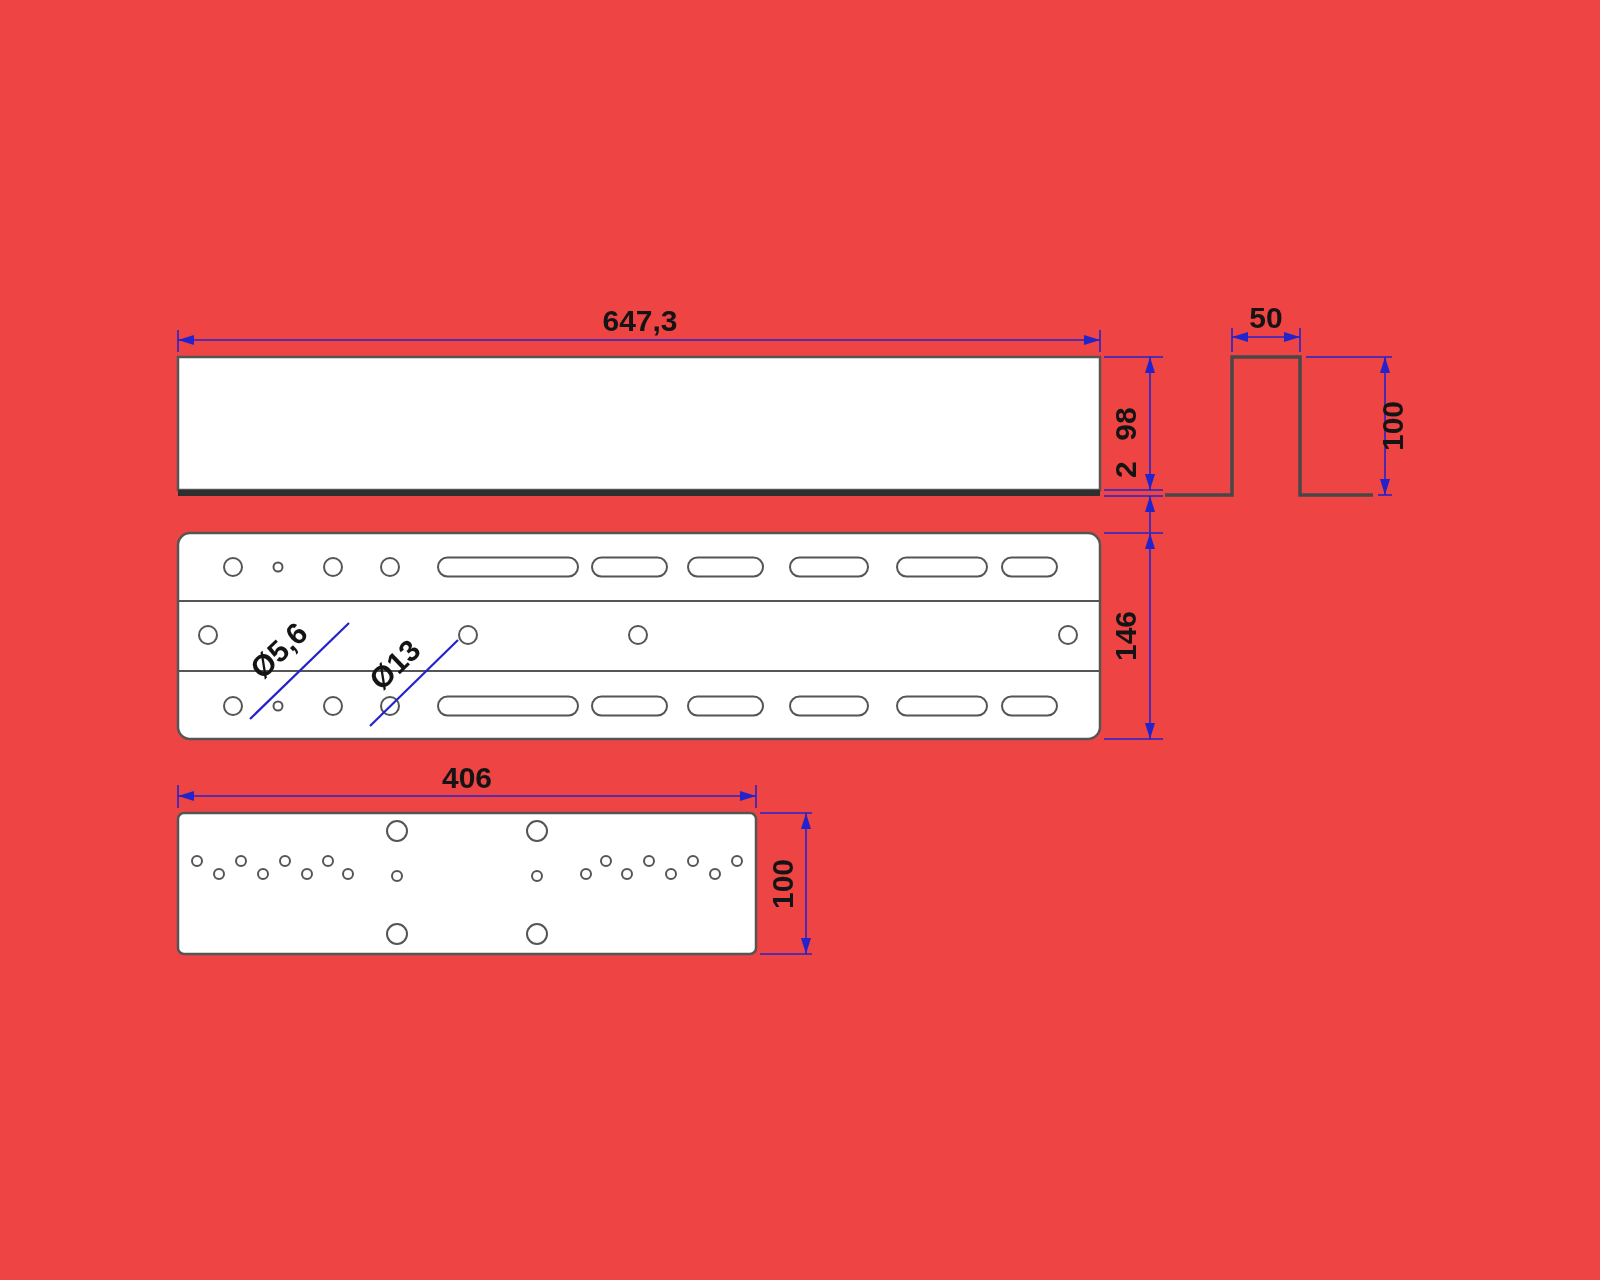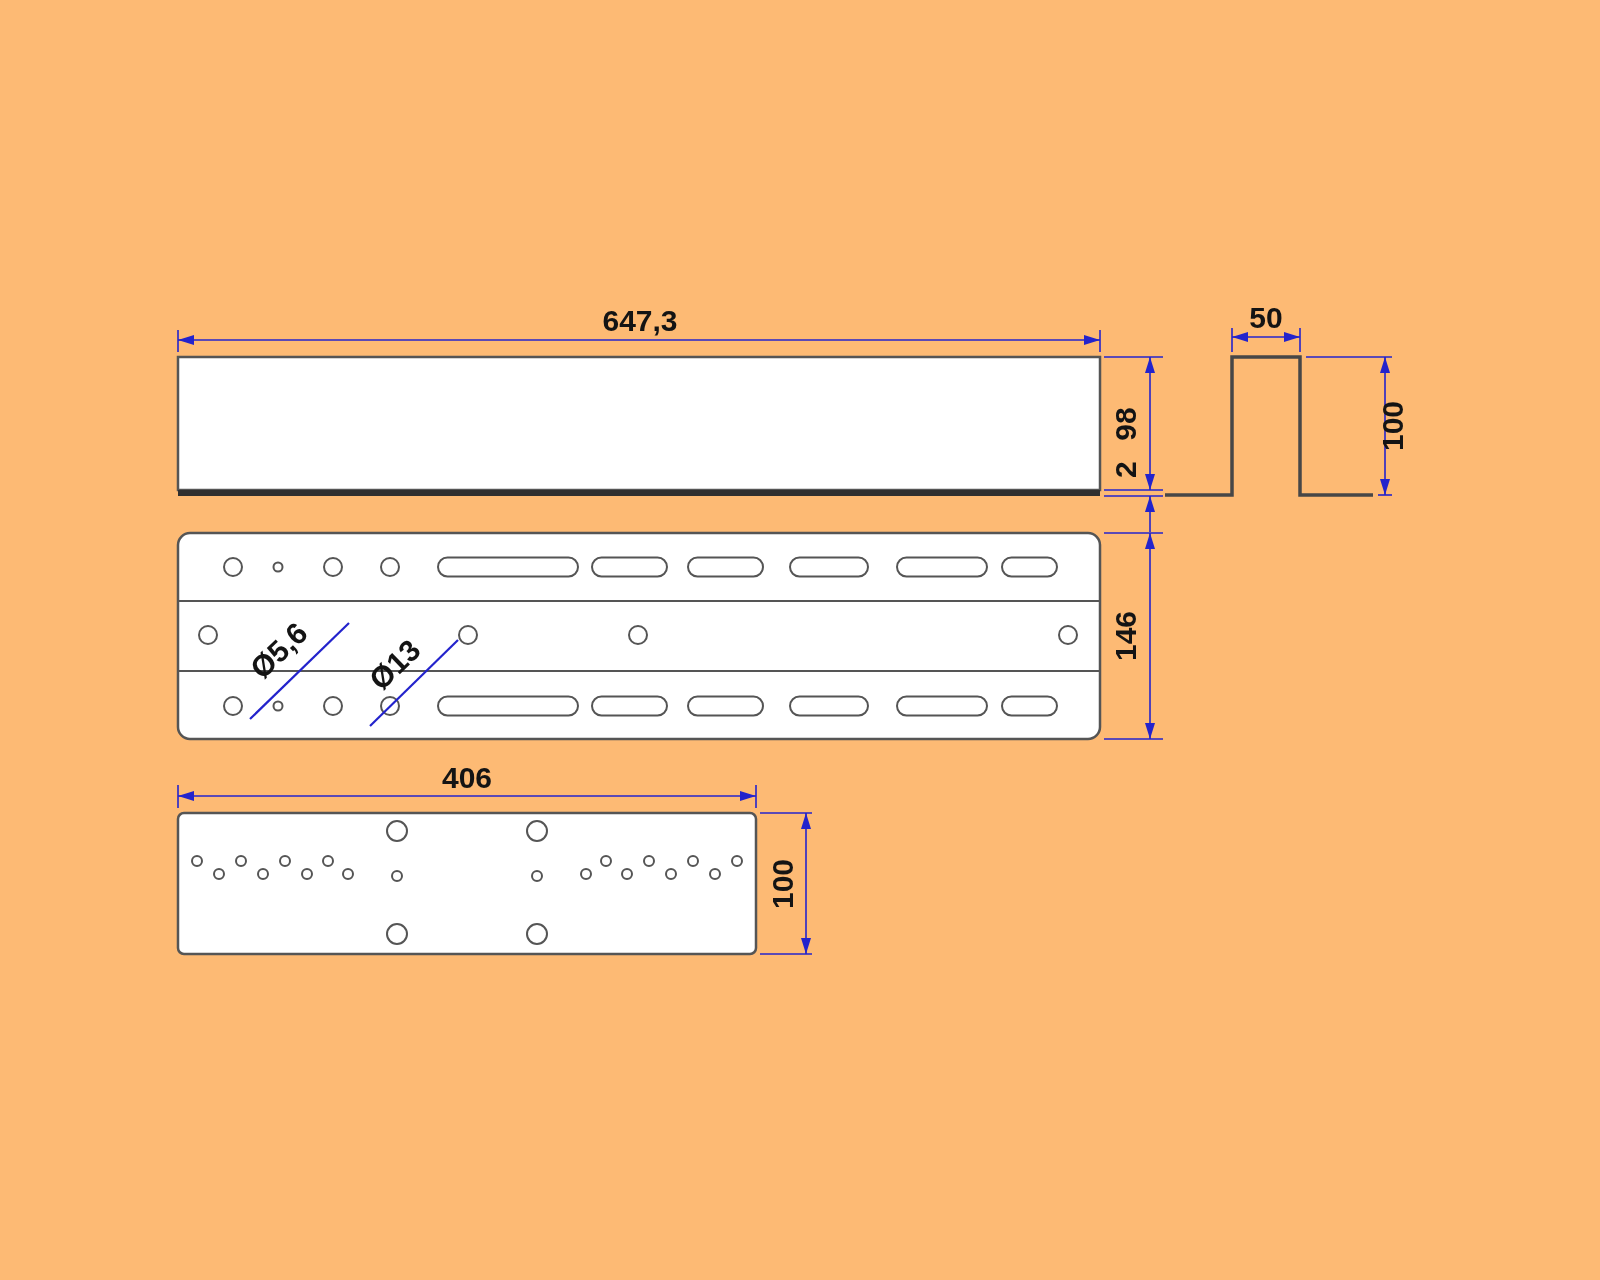--- a/index.html
+++ b/index.html
@@ -1,16 +1,16 @@
 <!DOCTYPE html>
 <html><head>
 <meta charset="utf-8">
 <style>
   html,body{margin:0;padding:0;background:#ffffff;}
-  .page{position:relative;width:1600px;height:1280px;background:#fdba74;overflow:hidden;}
+  .page{position:relative;width:1600px;height:1280px;background:#ef4444;overflow:hidden;}
   svg{display:block;}
   .edge{stroke:#555555;stroke-width:2.5;fill:#ffffff;}
   .edge-thin{stroke:#555555;stroke-width:2;fill:none;}
   .edge-profile{stroke:#474747;stroke-width:3.5;fill:none;stroke-linejoin:miter;}
   .thick{stroke:#2f2f2f;stroke-width:6;}
   .hole{stroke:#555555;stroke-width:2;fill:#ffffff;}
   .dim{stroke:#2323cc;stroke-width:1.6;fill:none;}
   .leader{stroke:#2323cc;stroke-width:2.2;fill:none;}
   .dim-text{font:bold 30px "Liberation Sans", sans-serif;fill:#141414;}
 </style>

